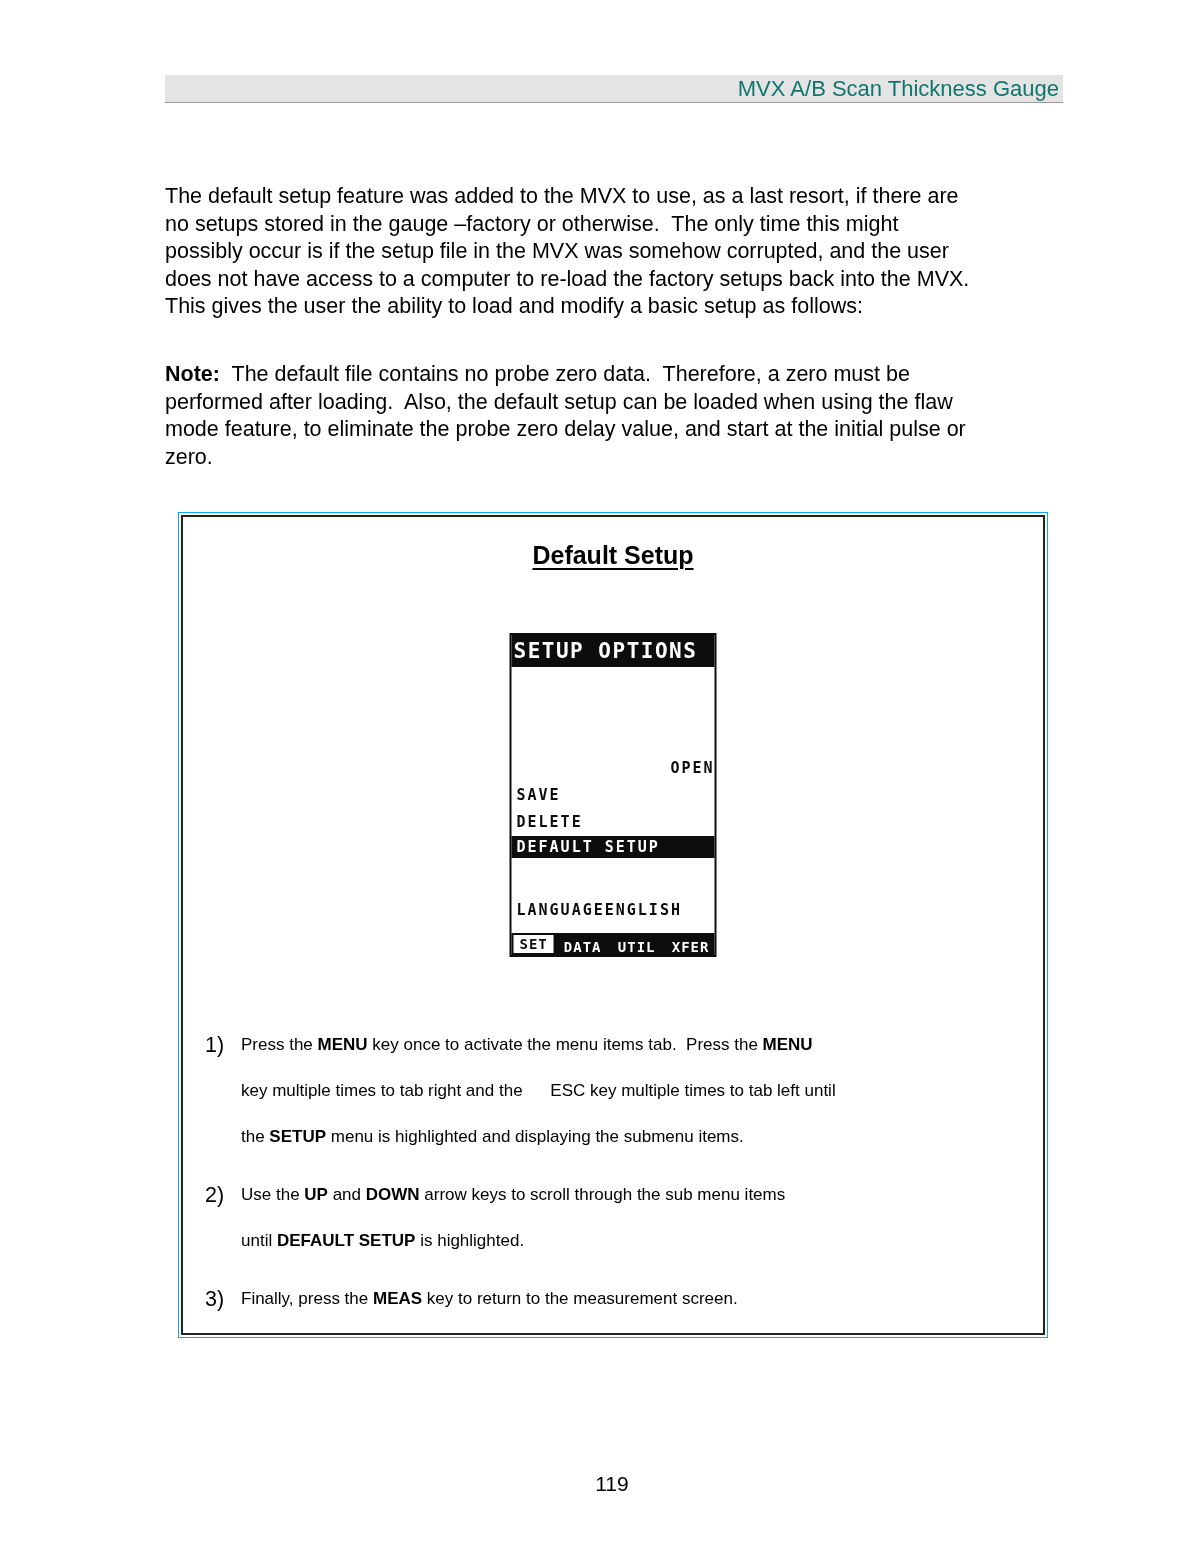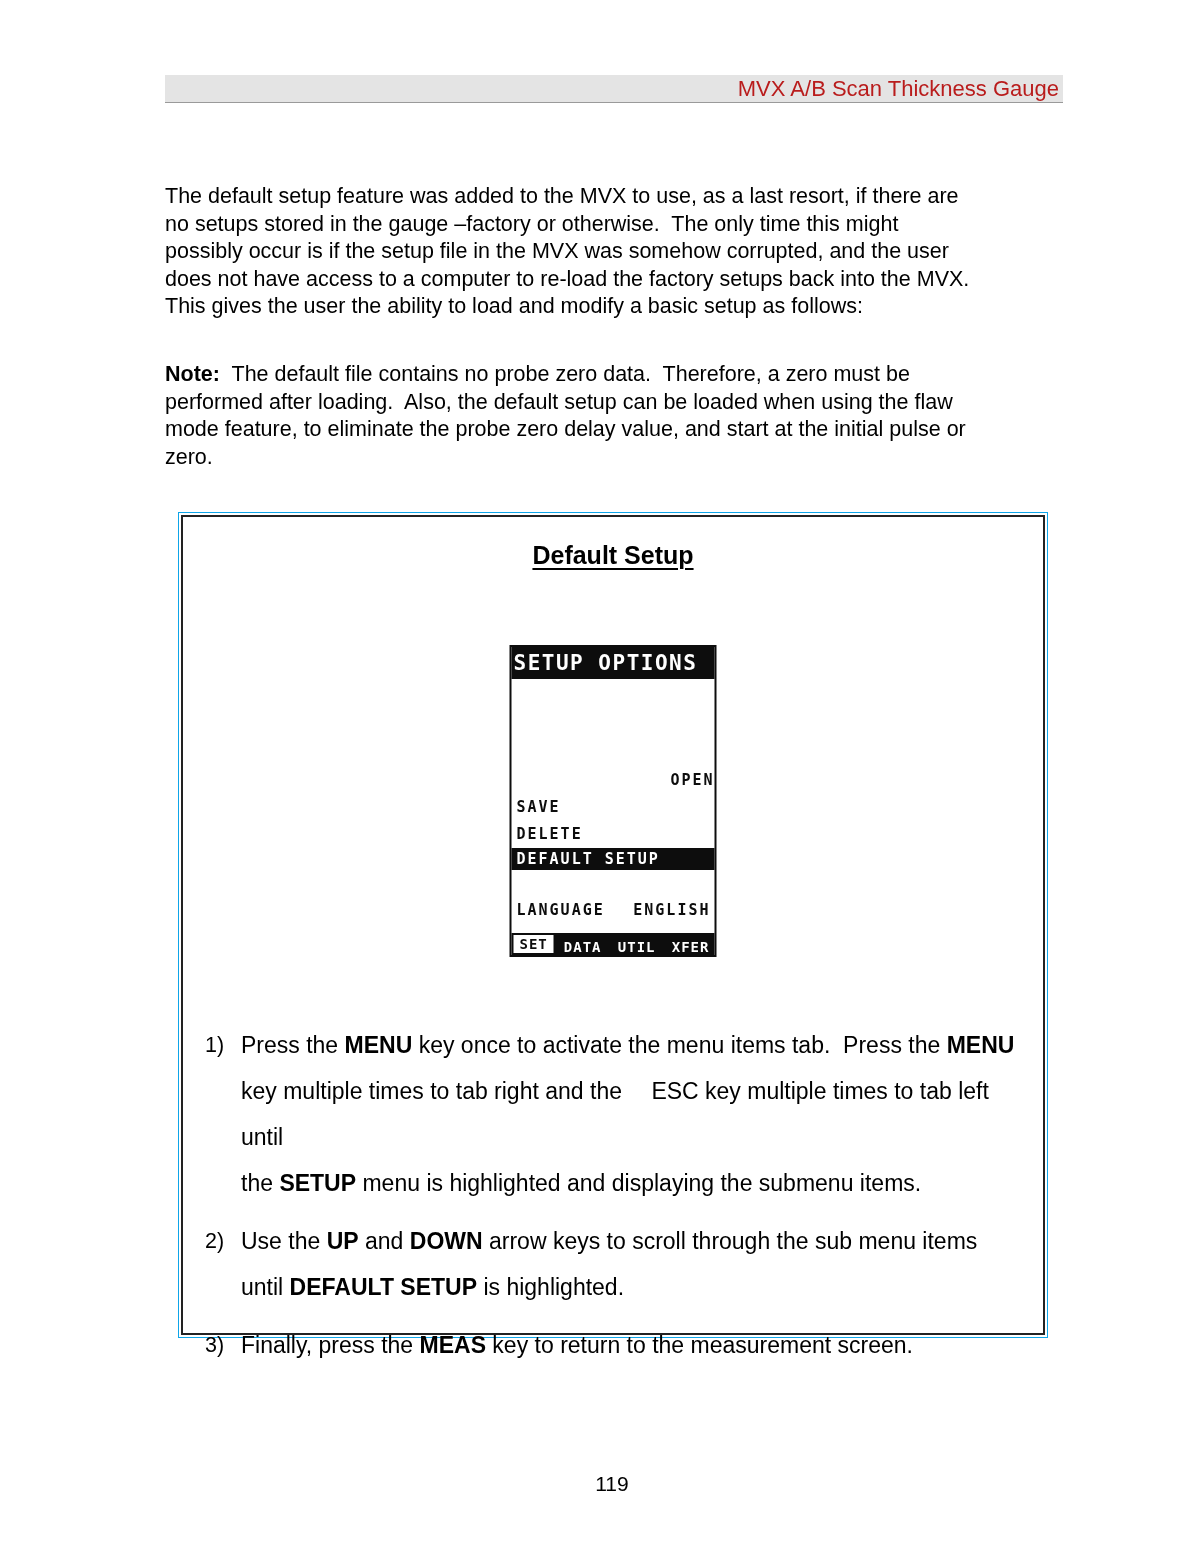--- a/index.html
+++ b/index.html
@@ -7,21 +7,21 @@
     position:relative; width:1200px; height:1552px;
     background:#ffffff; color:#000;
     font-family:"Liberation Sans","DejaVu Sans",sans-serif;
     overflow:hidden;
   }
   
   .header-bar {
     position:absolute; left:165px; top:75px; width:894px; height:27px;
     background:#e4e4e4; border-bottom:1px solid #9a9a9a;
     text-align:right; padding-right:4px;
-    font-size:22px; line-height:28px; color:#b91c1c;
+    font-size:22px; line-height:28px; color:#0f766e;
   }
   
   .sec-heading {
     position:absolute; left:165px; top:136px;
     font-size:26px; font-weight:bold; letter-spacing:0.2px;
   }
   .body-text {
     position:absolute; left:165px; width:908px;
     font-size:21.5px; line-height:27.6px;
     white-space:pre-wrap;
@@ -38,40 +38,40 @@
     position:relative; width:100%; height:100%;
     border:2px solid #222; box-sizing:border-box;
   }
   .fig-title {
     position:absolute; top:24px; left:0; width:100%;
     text-align:center; font-size:25px; font-weight:bold;
     text-decoration:underline; text-decoration-thickness:2px; text-underline-offset:4px;
   }
   
   .screen {
-    position:absolute; top:128px; left:50%; transform:translateX(-50%);
+    position:absolute; top:116px; left:50%; transform:translateX(-50%);
     width:203px; border:2px solid #0d0d0d; background:#fff;
     font-family:"DejaVu Sans Mono","Liberation Mono",monospace;
     font-weight:bold; color:#0d0d0d;
   }
   .scr-header {
     height:32px; line-height:32px; background:#0d0d0d; color:#fff;
     font-size:21px; letter-spacing:1.5px; padding-left:2px; white-space:nowrap; overflow:hidden;
   }
   .scr-item {
     height:27px; line-height:27px; font-size:15px; letter-spacing:2px; padding-left:5px;
   }
   .scr-item.first { margin-top:88px;text-align:right; }
   .scr-highlight {
     height:22px; line-height:22px; font-size:15px; letter-spacing:2px; padding-left:5px;
     background:#0d0d0d; color:#fff;
   }
   .scr-lang {
-    margin-top:30px; height:20px; line-height:20px; font-size:15px; letter-spacing:2px;
-    display:flex; justify-content:space-between; padding:0 4px 0 5px;
+    margin-top:42px; height:20px; line-height:20px; font-size:15px; letter-spacing:2px;
+    display:flex; padding:0 4px 0 5px;
   }
   .scr-tabs {
     margin-top:13px; height:22px; background:#0d0d0d; color:#fff;
     display:flex; align-items:flex-end; font-size:14px; letter-spacing:1px;
   }
   .scr-tab-active {
     background:#fff; color:#0d0d0d; margin:2px; padding:0 6px;
     height:18px; line-height:18px;
   }
   .scr-tab-rest {
@@ -79,21 +79,21 @@
   }
   
   .steps {
     position:absolute; top:505px; left:22px; right:26px;
   }
   .step { display:flex; margin-bottom:12px; }
   .step-num {
     width:36px; flex:0 0 36px; font-size:21.5px; line-height:46px;
   }
   .step-text {
-    flex:1; font-size:23px; line-height:46px; white-space:pre-wrap;
+    flex:1; font-size:17px; line-height:46px; white-space:pre-wrap;
   }
   .page-number {
     position:absolute; top:1472px; left:12px; width:100%;
     text-align:center; font-size:21px;
   }
 </style>
 </head>
 <body>
 
 <div class="page">

